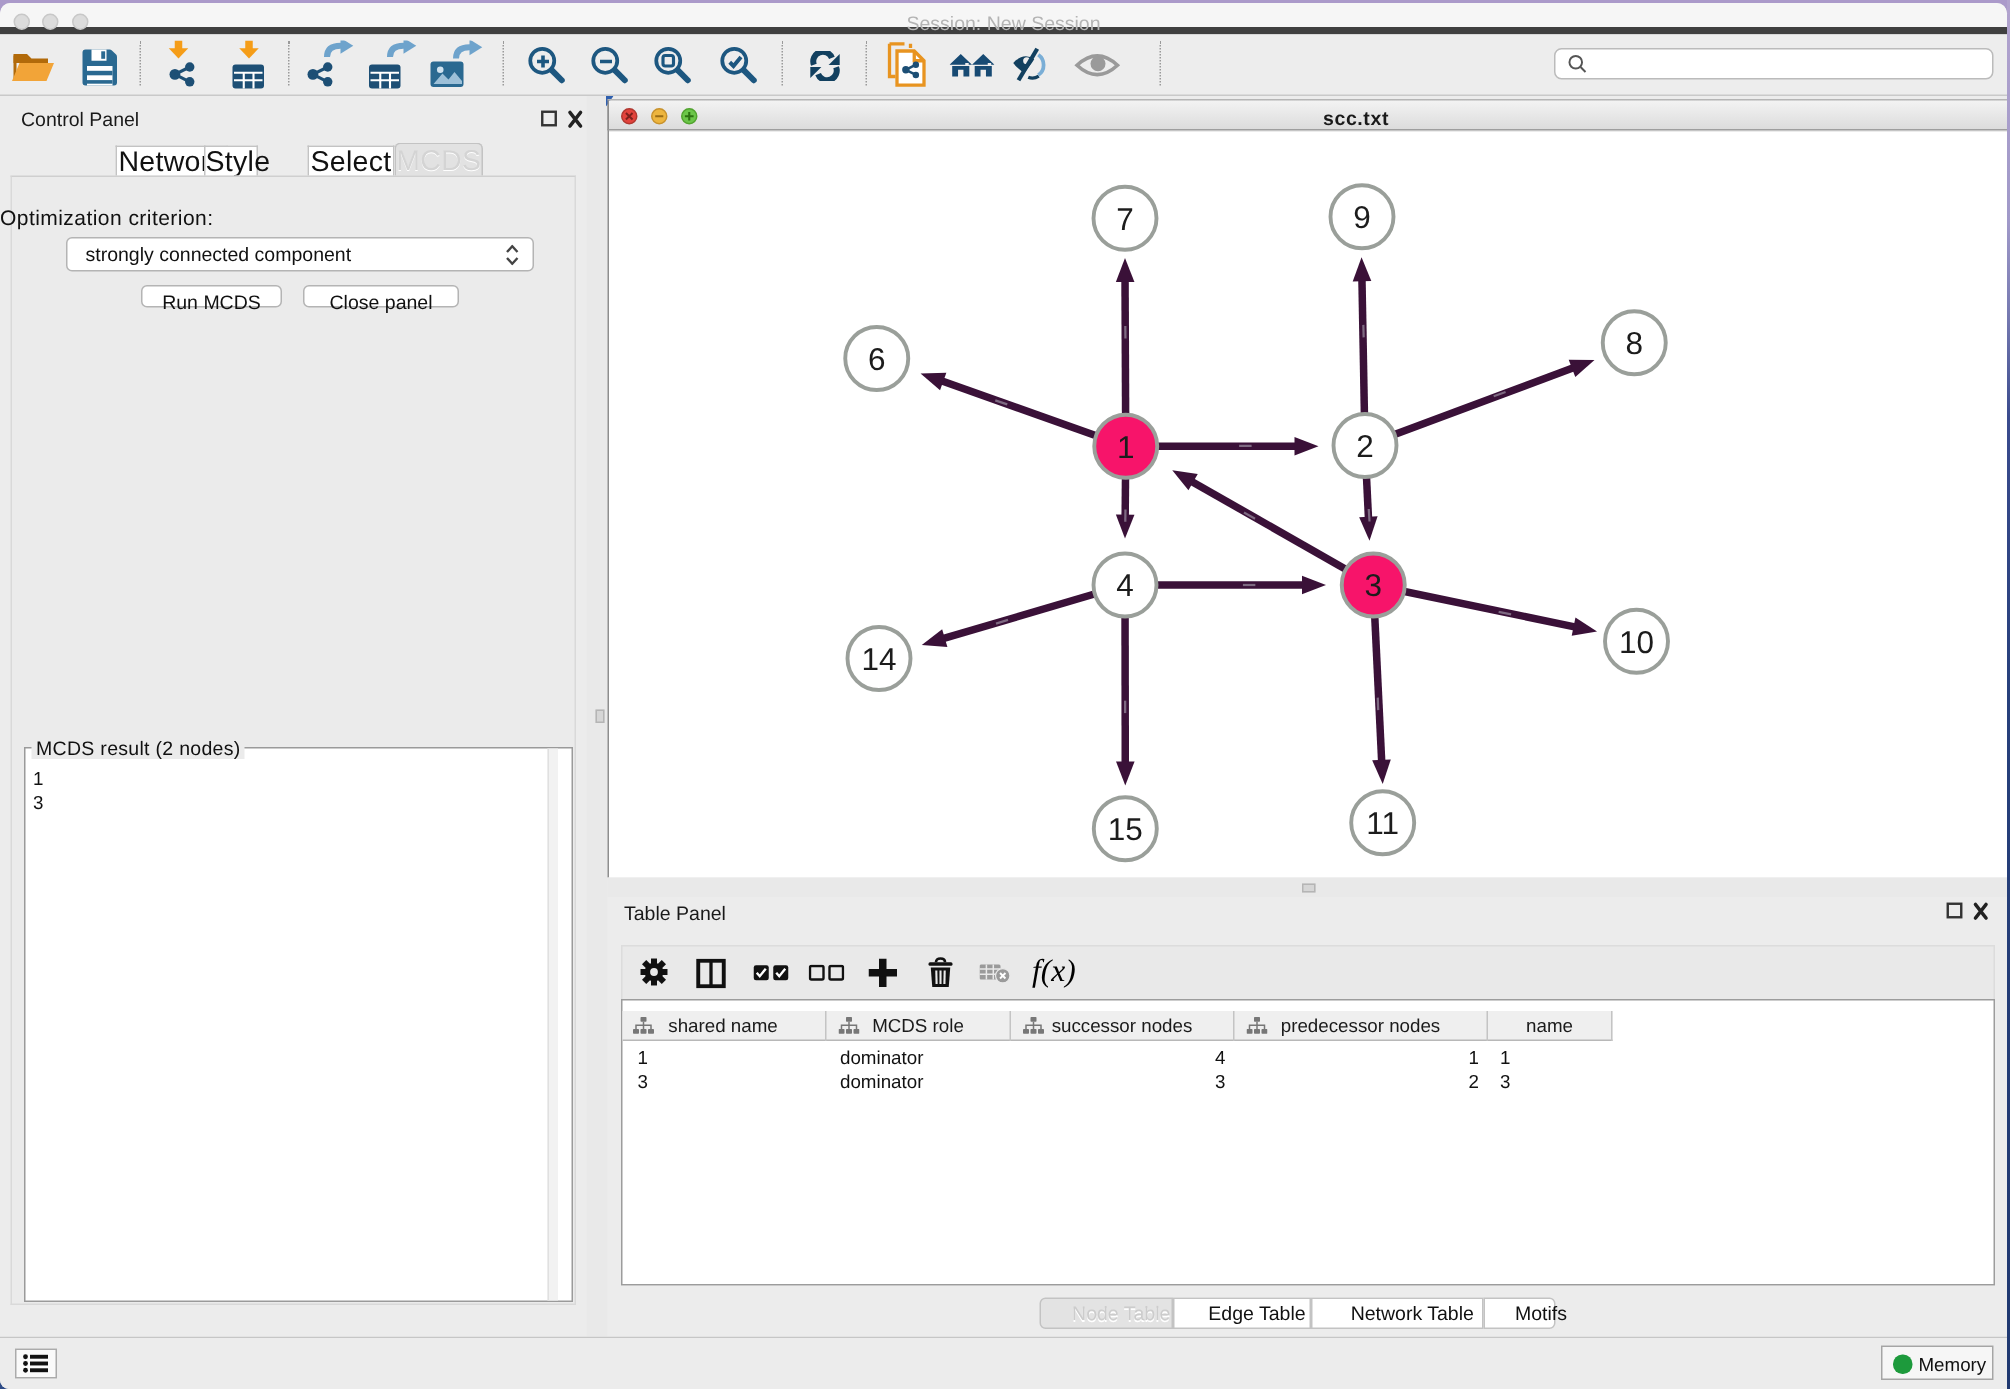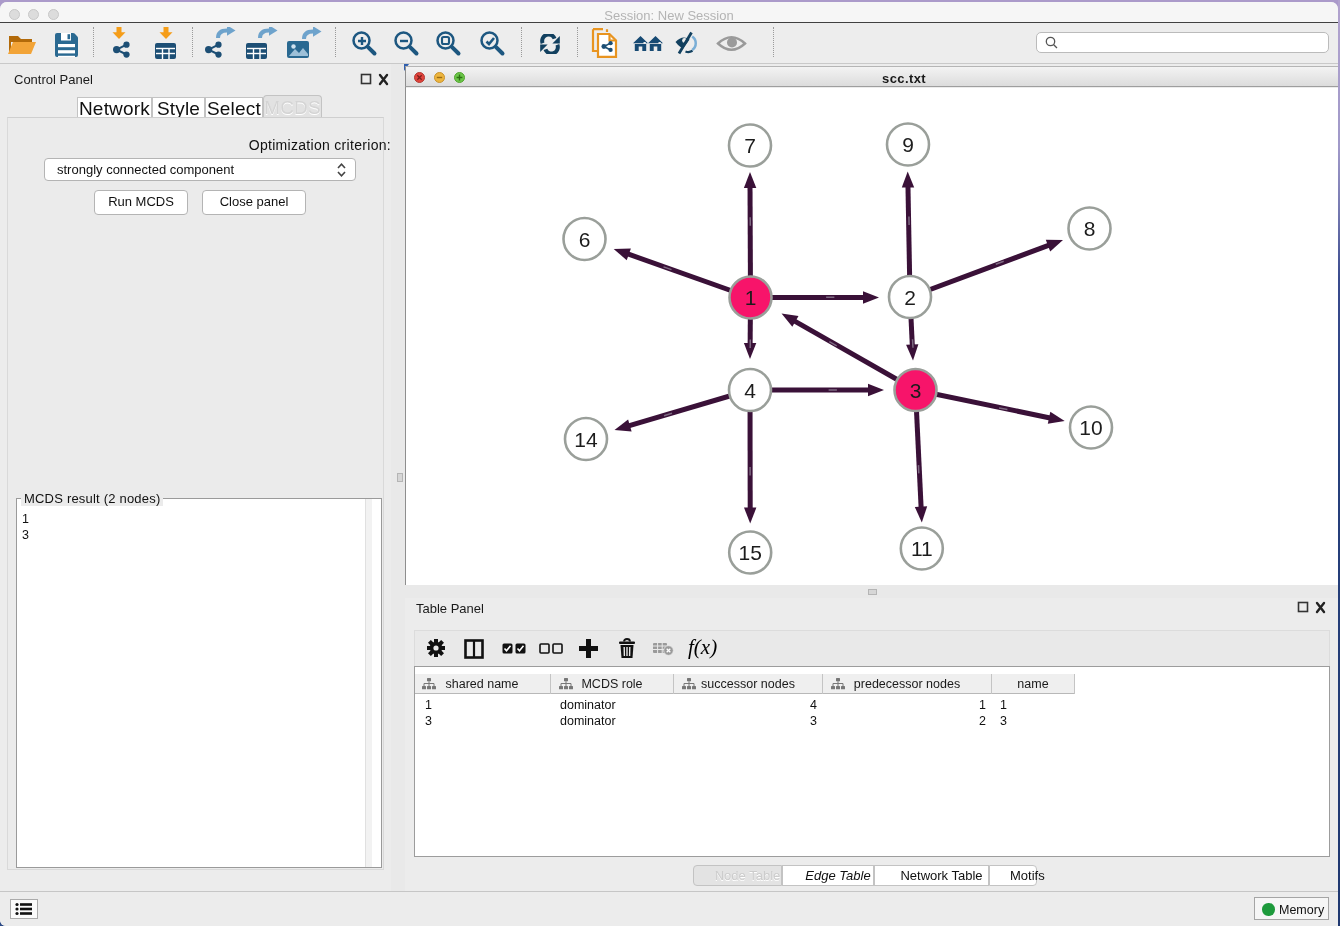--- a/index.html
+++ b/index.html
@@ -3,36 +3,36 @@
 <meta charset="utf-8">
 <style>
 * { margin:0; padding:0; box-sizing:border-box; }
 html,body { width:1340px; height:926px; overflow:hidden; }
 body { position:relative; background:#ab9aca; font-family:"Liberation Sans",sans-serif; }
 .abs { position:absolute; }
 #app { position:absolute; left:0; top:2px; width:1338px; height:924px; background:#ececec; border-radius:7px 7px 0 6px; }
 #rightstrip { position:absolute; left:1338px; top:0; width:2px; height:926px; background:linear-gradient(#b2a3ce 0%, #a099c9 16%, #7478b0 23%, #3a4b8e 30%, #27407c 50%, #1f3870 100%); }
 #blcorner { position:absolute; left:0; top:919px; width:7px; height:7px; background:#2d4b86; }
 
-#titlebar { position:absolute; left:0; top:2px; width:1338px; height:21px; background:#f6f6f6; border-bottom:1px solid #404040; border-radius:7px 7px 0 0; }
+#titlebar { position:absolute; left:0; top:2px; width:1338px; height:21px; background:#f6f6f6; border-bottom:5px solid #404040; border-radius:7px 7px 0 0; }
 .tl { position:absolute; top:6.5px; width:11px; height:11px; border-radius:50%; background:#dcdcdc; border:1px solid #c8c8c8; }
 #wtitle { position:absolute; top:6px; width:100%; text-align:center; font-size:13px; color:#b4b4b4; }
 
 #toolbar { position:absolute; left:0; top:23px; width:1338px; height:41px; background:#ededed; border-bottom:1px solid #c9c9c9; }
 .sep { position:absolute; top:4px; height:30px; width:0; border-left:1px dotted #9a9a9a; }
 .tbi { position:absolute; top:4px; margin-top:-2px; }
 #search { position:absolute; left:1036px; top:9px; width:293px; height:21px; background:#fff; border:1px solid #bbb; border-radius:5px; }
 
 #cpanel { position:absolute; left:0; top:64px; width:391px; height:827px; background:#ececec; }
 #cptitle { position:absolute; left:14px; top:72px; font-size:13px; color:#1a1a1a; }
 .tab { position:absolute; top:97px; height:21px; background:#fff; border:1px solid #c3c3c3; border-bottom:none; font-size:19px; letter-spacing:0.2px; color:#111; text-align:center; line-height:21px; }
 #cpinner { position:absolute; left:7px; top:117px; width:377px; height:753px; background:#ebebeb; border:1px solid #d9d9d9; border-top:1px solid #cfcfcf; }
-#optlabel { position:absolute; left:0; top:137px; width:391px; text-align:right; font-size:14px; letter-spacing:0.3px; color:#111; }
+#optlabel { position:absolute; left:0; top:137px; width:391px; text-align:left; font-size:14px; letter-spacing:0.3px; color:#111; }
 #dropdown { position:absolute; left:44px; top:158px; width:312px; height:23px; background:#fff; border:1px solid #b4b4b4; border-radius:4px; font-size:13px; color:#111; line-height:21px; padding-left:12px; }
-.btn { position:absolute; top:190px; height:25px; background:#fff; border:1px solid #b4b4b4; border-radius:4px; font-size:13px; color:#111; text-align:center; line-height:21px; }
+.btn { position:absolute; top:190px; height:15px; background:#fff; border:1px solid #b4b4b4; border-radius:4px; font-size:13px; color:#111; text-align:center; line-height:21px; }
 #mcdsbox { position:absolute; left:16px; top:498px; width:366px; height:370px; background:#fff; border:1px solid #9a9a9a; }
 #mcdslabel { position:absolute; left:21px; top:491px; background:#ebebeb; padding:0 3px; font-size:13px; letter-spacing:0.2px; color:#111; }
 #mcdstext { position:absolute; left:22px; top:511px; font-size:12.5px; color:#111; line-height:16px; }
 #mcdsscroll { position:absolute; left:365px; top:499px; width:7px; height:368px; background:#f2f2f2; border-left:1px solid #e0e0e0; }
 
 #vdivider { position:absolute; left:391px; top:64px; width:14px; height:827px; background:#e9e9e9; }
 #vhandle { position:absolute; left:397px; top:473px; width:6px; height:9px; background:#d6d6d6; border:1px solid #b5b5b5; }
 
 #netwin { position:absolute; left:405px; top:66px; width:933px; height:519px; border-left:1px solid #8e8e8e; }
 #nettitle { position:absolute; left:405px; top:66px; width:933px; height:21px; background:linear-gradient(#f3f3f3,#dcdcdc); border-bottom:1px solid #9e9e9e; border-top:1px solid #b5b5b5; border-left:1px solid #8e8e8e;padding-left:32px; }
@@ -235,21 +235,21 @@
     </div>
 </div>
 
 <div id="cpanel"></div>
 <div id="cptitle">Control Panel</div>
 <svg class="abs" style="left:360px;top:73px" width="30" height="13" viewBox="0 0 30 13">
   <rect x="1.5" y="1.5" width="9" height="9" fill="none" stroke="#333" stroke-width="1.6"></rect>
   <path d="M20 2 L27 11 M27 2 L20 11" stroke="#222" stroke-width="2.4" stroke-linecap="round"></path>
 </svg>
 <div class="tab" style="left:77px; width:75px;">Network</div>
-<div class="tab" style="left:152px; width:53px;">Style</div>
+<div class="tab" style="left:136px; width:36px;text-align:right;">Style</div>
 <div class="tab" style="left:205px; width:58px;">Select</div>
 <div class="tab" style="left:263px; top:95px; width:59px; height:23px; line-height:23px; background:#e2e2e2; color:#d4d4d4; border-radius:4px 4px 0 0; text-shadow:0 1px 0 #fff;">MCDS</div>
 <div id="cpinner"></div>
 <div id="optlabel">Optimization criterion:</div>
 <div id="dropdown">strongly connected component
   <svg width="11" height="14" style="position:absolute;right:8px;top:4px" viewBox="0 0 11 14">
       <path d="M2 5 L5.5 1.2 L9 5" fill="none" stroke="#444" stroke-width="1.6"></path>
       <path d="M2 9 L5.5 12.8 L9 9" fill="none" stroke="#444" stroke-width="1.6"></path>
     </svg>
 </div>
@@ -488,21 +488,21 @@
 <div class="trow" style="left:674px; top:698px; width:143px; text-align:right;">4</div>
 <div class="trow" style="left:823px; top:698px; width:163px; text-align:right;">1</div>
 <div class="trow" style="left:1000px; top:698px;">1</div>
 <div class="trow" style="left:425px; top:714px;">3</div>
 <div class="trow" style="left:560px; top:714px;">dominator</div>
 <div class="trow" style="left:674px; top:714px; width:143px; text-align:right;">3</div>
 <div class="trow" style="left:823px; top:714px; width:163px; text-align:right;">2</div>
 <div class="trow" style="left:1000px; top:714px;">3</div>
 
 <div class="btab" style="left:693px; width:89px; background:#e3e3e3; color:#ccc; border-radius:4px 0 0 4px; text-shadow:0 1px 0 #fff;">Node Table</div>
-<div class="btab" style="left:782px; width:92px;font-style:italic;">Edge Table</div>
+<div class="btab" style="left:782px; width:92px;">Edge Table</div>
 <div class="btab" style="left:874px; width:115px;">Network Table</div>
 <div class="btab" style="left:989px; width:48px; border-radius:0 4px 4px 0;">Motifs</div>
 
 <div id="statusbar"></div>
 <div id="listbtn">
     <svg width="18" height="14" viewBox="0 0 18 14" style="position:absolute;left:4px;top:2px">
       <g fill="#111">
         <circle cx="2" cy="2.5" r="1.6"></circle>
         <circle cx="2" cy="7" r="1.6"></circle>
         <circle cx="2" cy="11.5" r="1.6"></circle>

